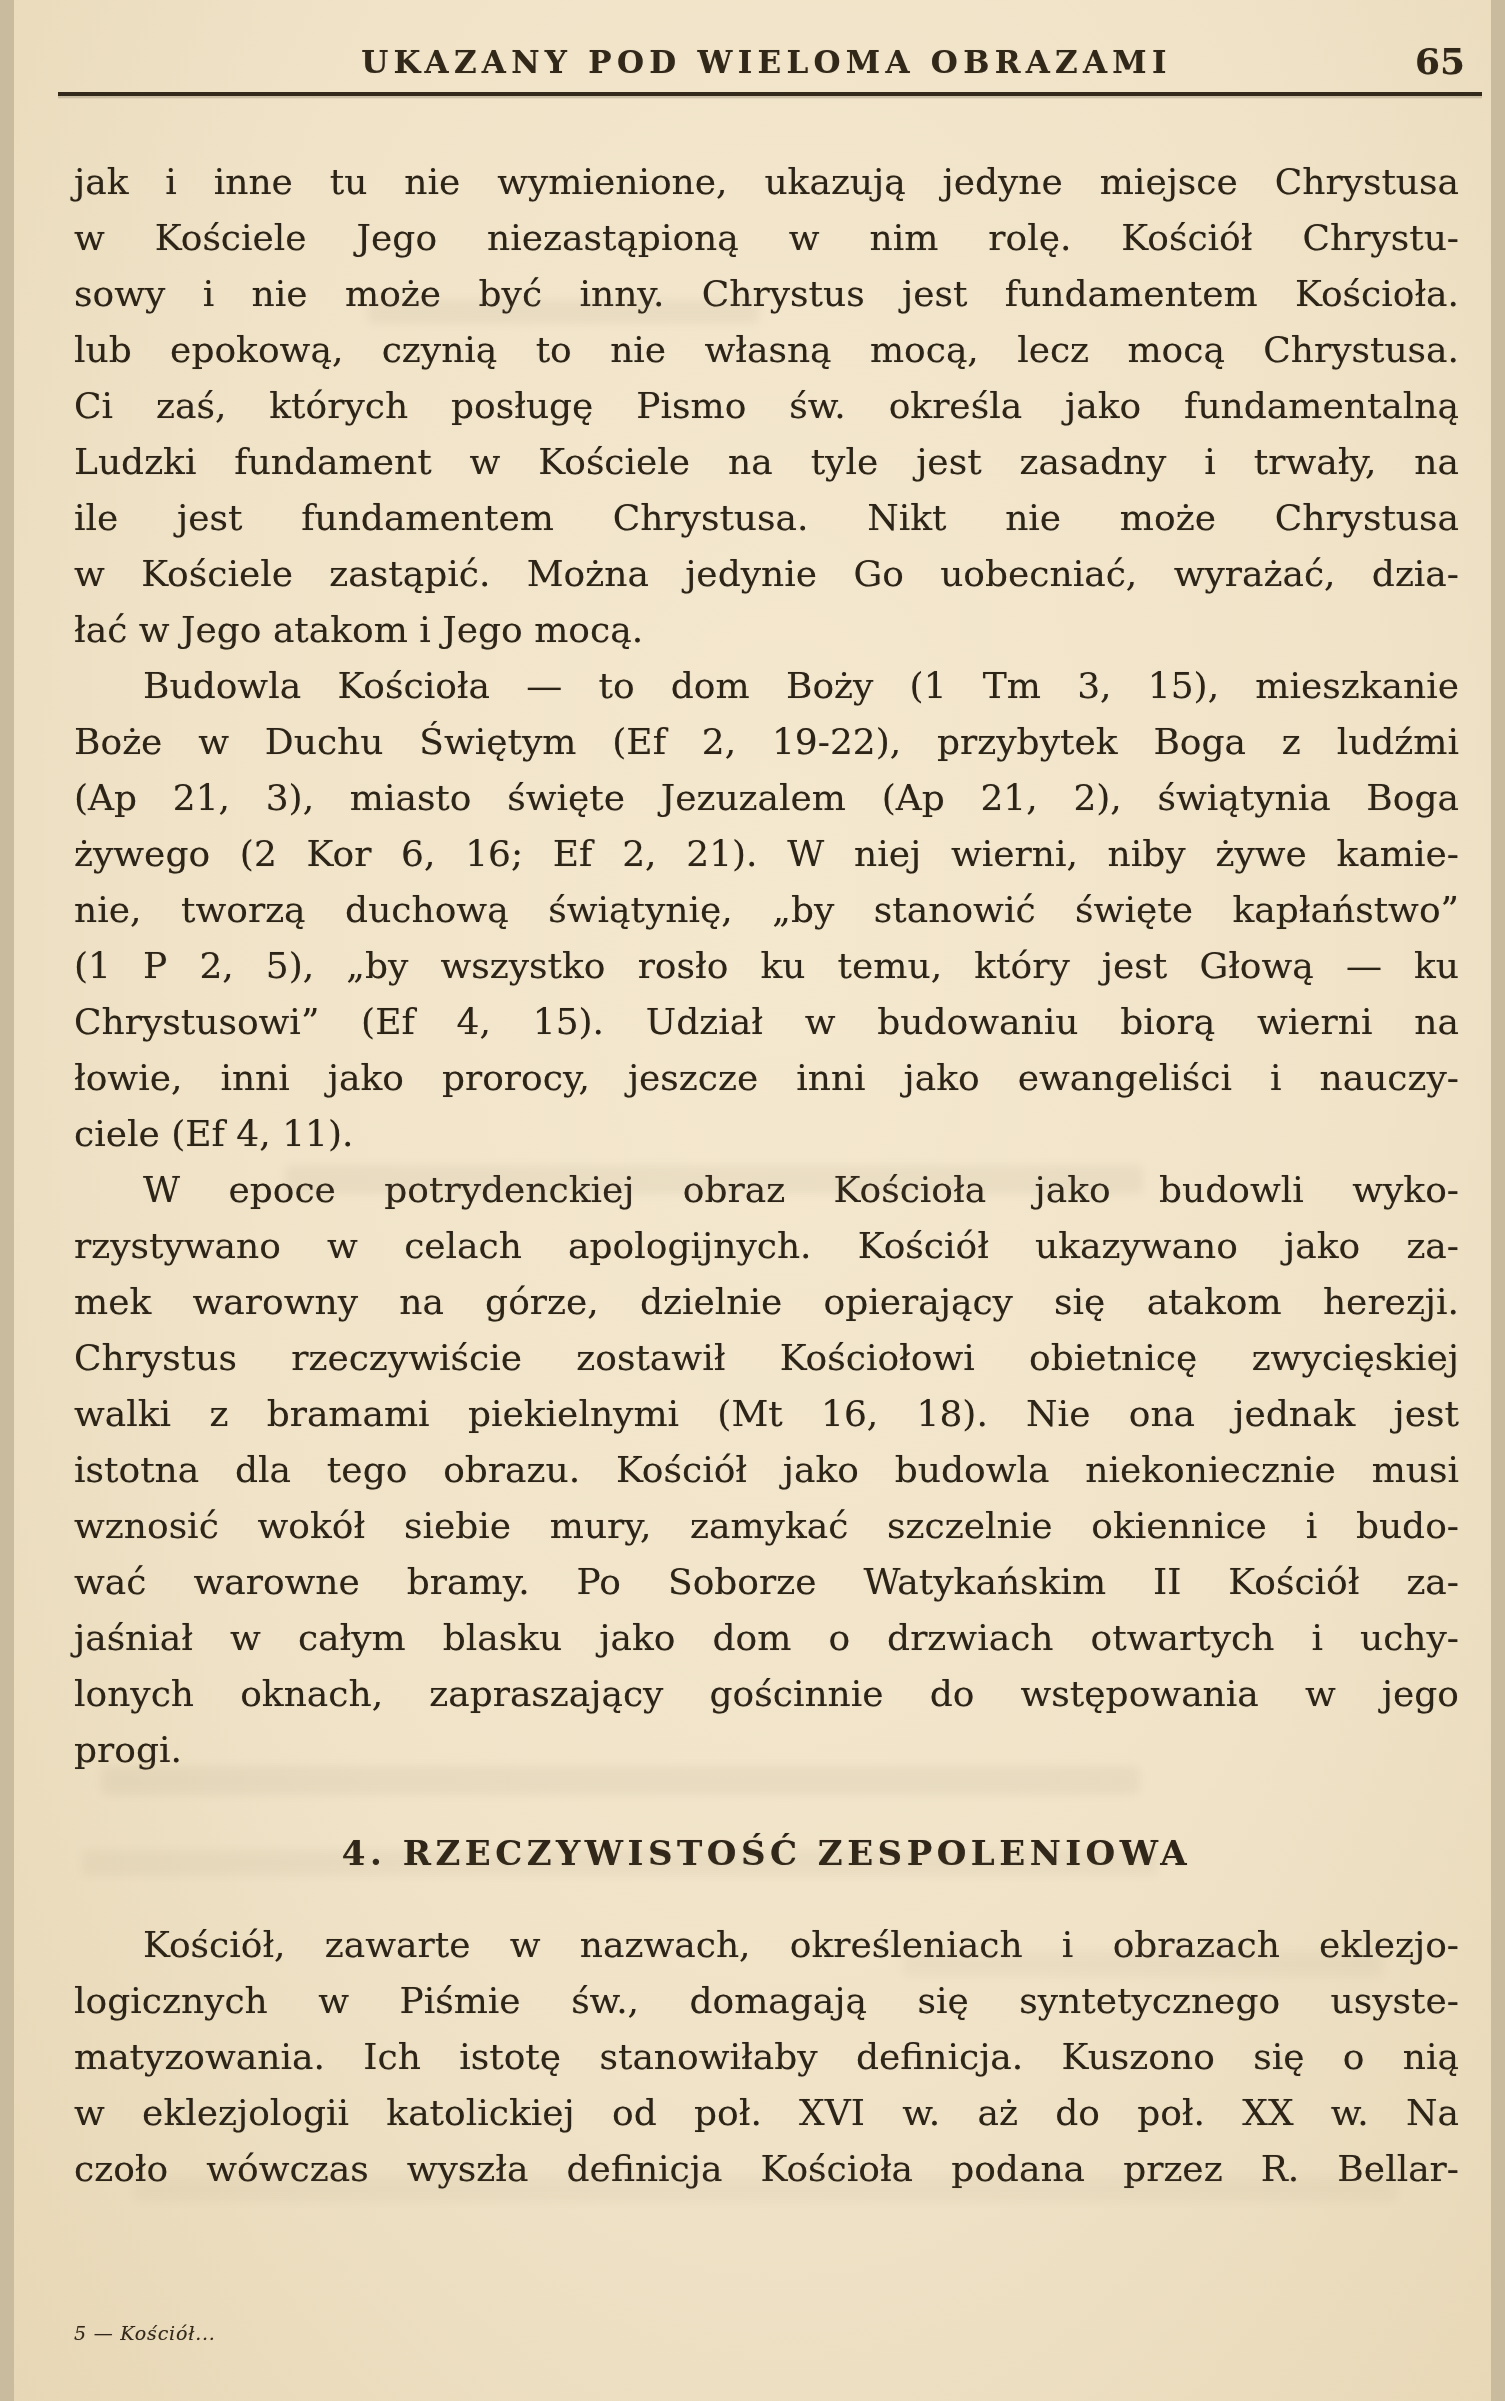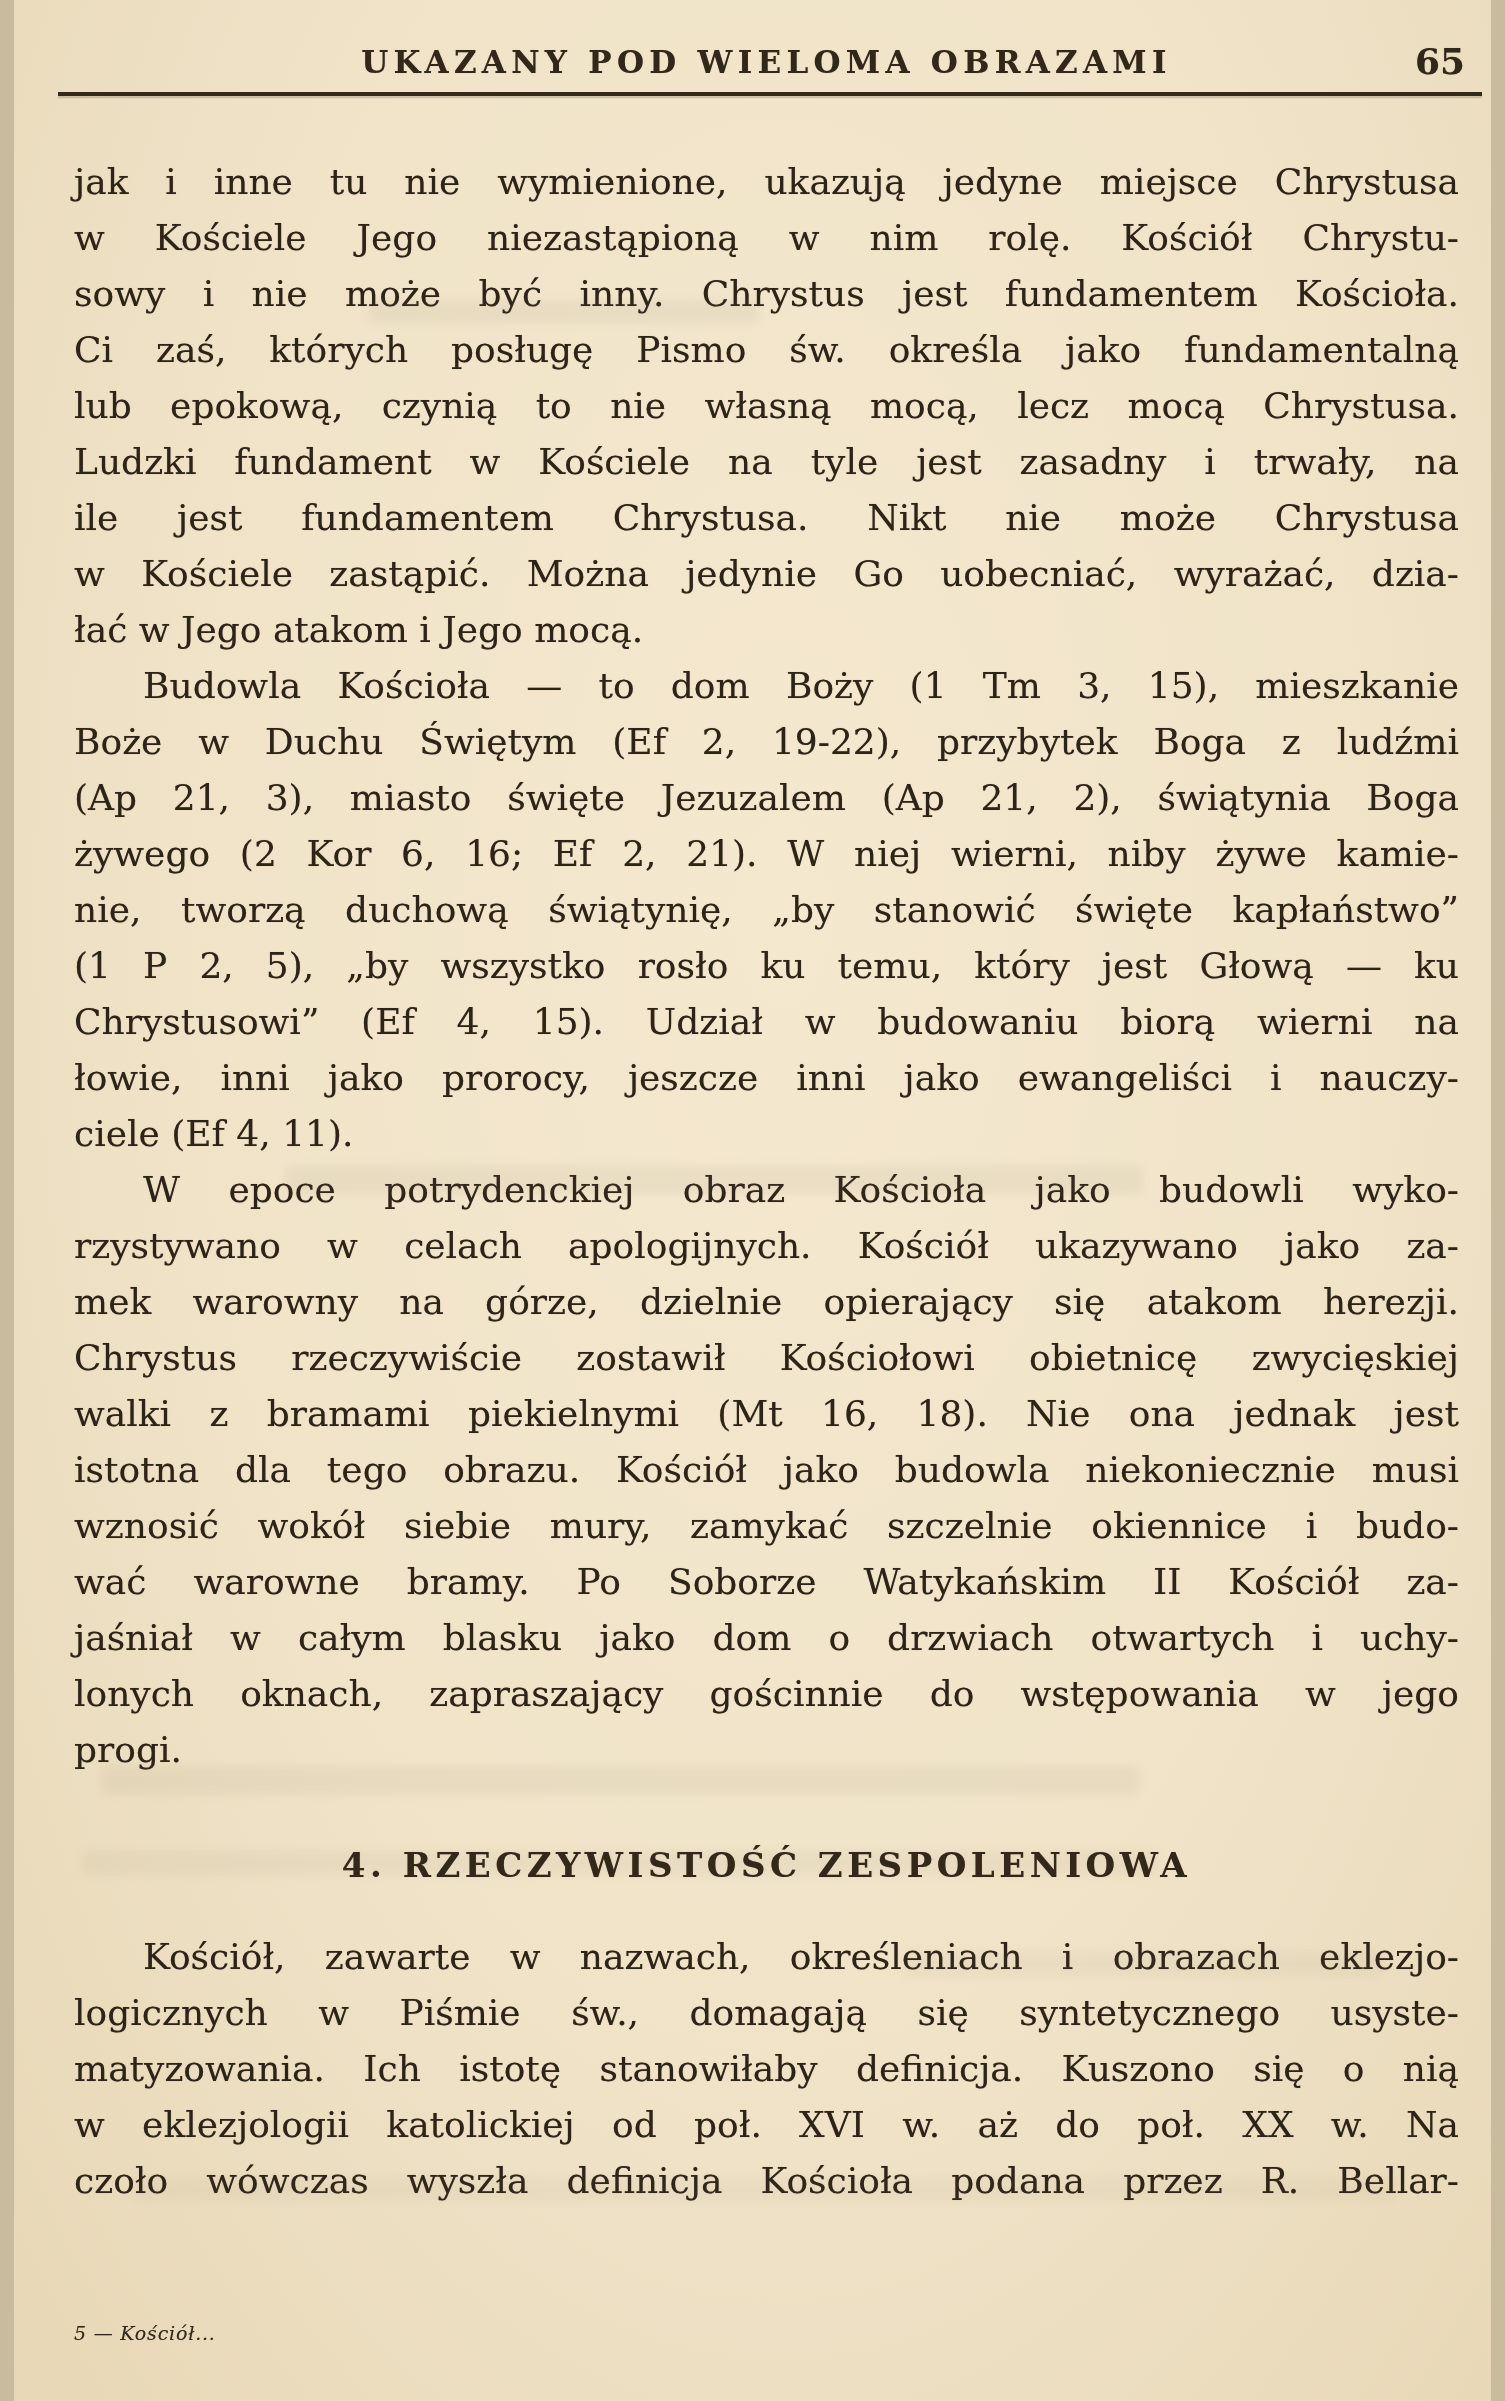--- a/index.html
+++ b/index.html
@@ -60,21 +60,21 @@
   .para { margin:0; }
   .line {
     text-align:justify;
     text-align-last:justify;
     text-justify:inter-word;
     white-space:normal;
   }
   .line.last { text-align-last:left; }
   .line.indent { text-indent:69px; }
   .section-heading {
-    margin:59px 0 36px 0;
+    margin:47px 0 36px 0;
     font-size:34px;
     font-weight:700;
     letter-spacing:4.5px;
     text-align:center;
     color:#2f2518;
     text-shadow:0 0 0.8px rgba(47,37,24,.35);
   }
   .footer {
     position:absolute;
     left:60px; top:2322px;
@@ -111,22 +111,22 @@
   </div>
 
   <div class="rule"></div>
 
   <div class="textblock">
 
     <div class="para">
       <div class="line">jak i inne tu nie wymienione, ukazują jedyne miejsce Chrystusa</div>
       <div class="line">w Kościele Jego niezastąpioną w nim rolę. Kościół Chrystu-</div>
       <div class="line">sowy i nie może być inny. Chrystus jest fundamentem Kościoła.</div>
+      <div class="line">lub epokową, czynią to nie własną mocą, lecz mocą Chrystusa.</div>
       <div class="line">Ci zaś, których posługę Pismo św. określa jako fundamentalną</div>
-      <div class="line">lub epokową, czynią to nie własną mocą, lecz mocą Chrystusa.</div>
       <div class="line">Ludzki fundament w Kościele na tyle jest zasadny i trwały, na</div>
       <div class="line">ile jest fundamentem Chrystusa. Nikt nie może Chrystusa</div>
       <div class="line">w Kościele zastąpić. Można jedynie Go uobecniać, wyrażać, dzia-</div>
       <div class="line last">łać w Jego atakom i Jego mocą.</div>
     </div>
 
     <div class="para">
       <div class="line indent">Budowla Kościoła — to dom Boży (1 Tm 3, 15), mieszkanie</div>
       <div class="line">Boże w Duchu Świętym (Ef 2, 19-22), przybytek Boga z ludźmi</div>
       <div class="line">(Ap 21, 3), miasto święte Jezuzalem (Ap 21, 2), świątynia Boga</div>

